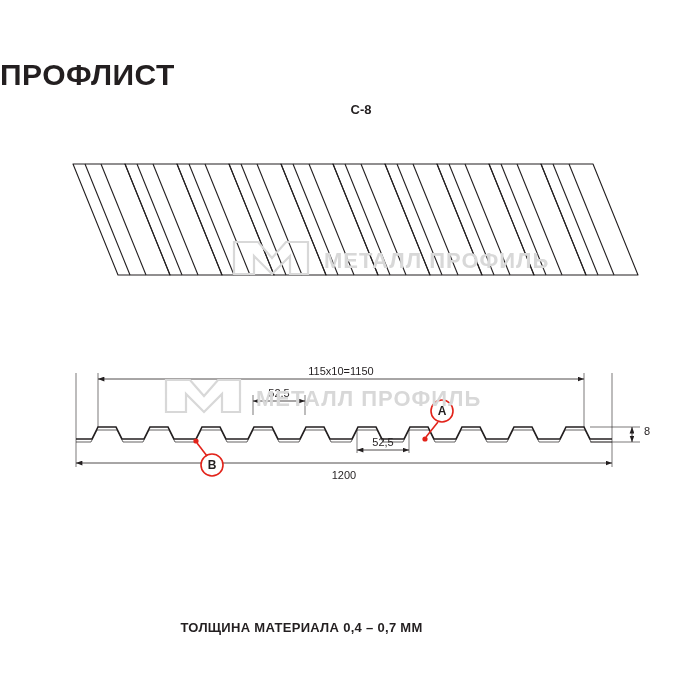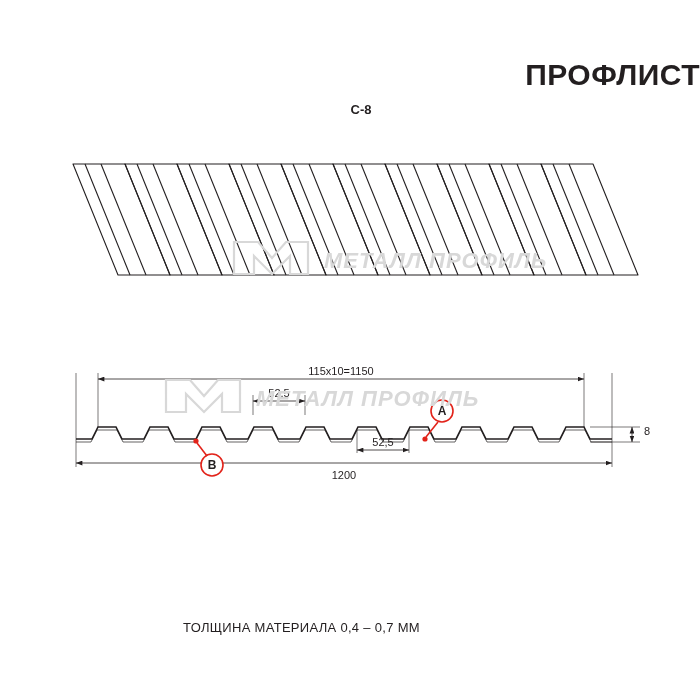--- a/index.html
+++ b/index.html
@@ -18,21 +18,21 @@
   .page {
     position: relative;
     width: 700px;
     height: 700px;
   }
   .title {
     position: absolute;
     top: 58px;
     left: 0;
     width: 700px;
-    text-align: right;
+    text-align: left;
     font-size: 30px;
     font-weight: bold;
     letter-spacing: 0.5px;
     color: #231f20;
   }
   .subtitle {
     position: absolute;
     top: 102px;
     left: 0;
     width: 700px;
@@ -42,42 +42,41 @@
     color: #231f20;
     padding-left: 11px;
   }
   .footnote {
     position: absolute;
     top: 620px;
     left: 0;
     width: 603px;
     text-align: center;
     font-size: 13px;
-    font-weight: normal;
+    font-weight: bold;
     letter-spacing: 0.3px;
     color: #231f20;
   }
   .iso-wrap {
     position: absolute;
     top: 140px;
     left: 55px;
     width: 600px;
     height: 170px;
   }
   .section-wrap {
     position: absolute;
     top: 355px;
     left: 54px;
     width: 600px;
     height: 140px;
   }
   .watermark {
     position: absolute;
     pointer-events: none;
-    font-style: italic;
   }
   .wm1 { top: 228px; left: 228px; }
   .wm2 { top: 366px; left: 160px; }
   svg { display: block; overflow: visible; }
   .dimtext {
     font-family: "Liberation Sans", sans-serif;
     font-size: 11px;
     fill: #231f20;
   }
   .calloutletter {

